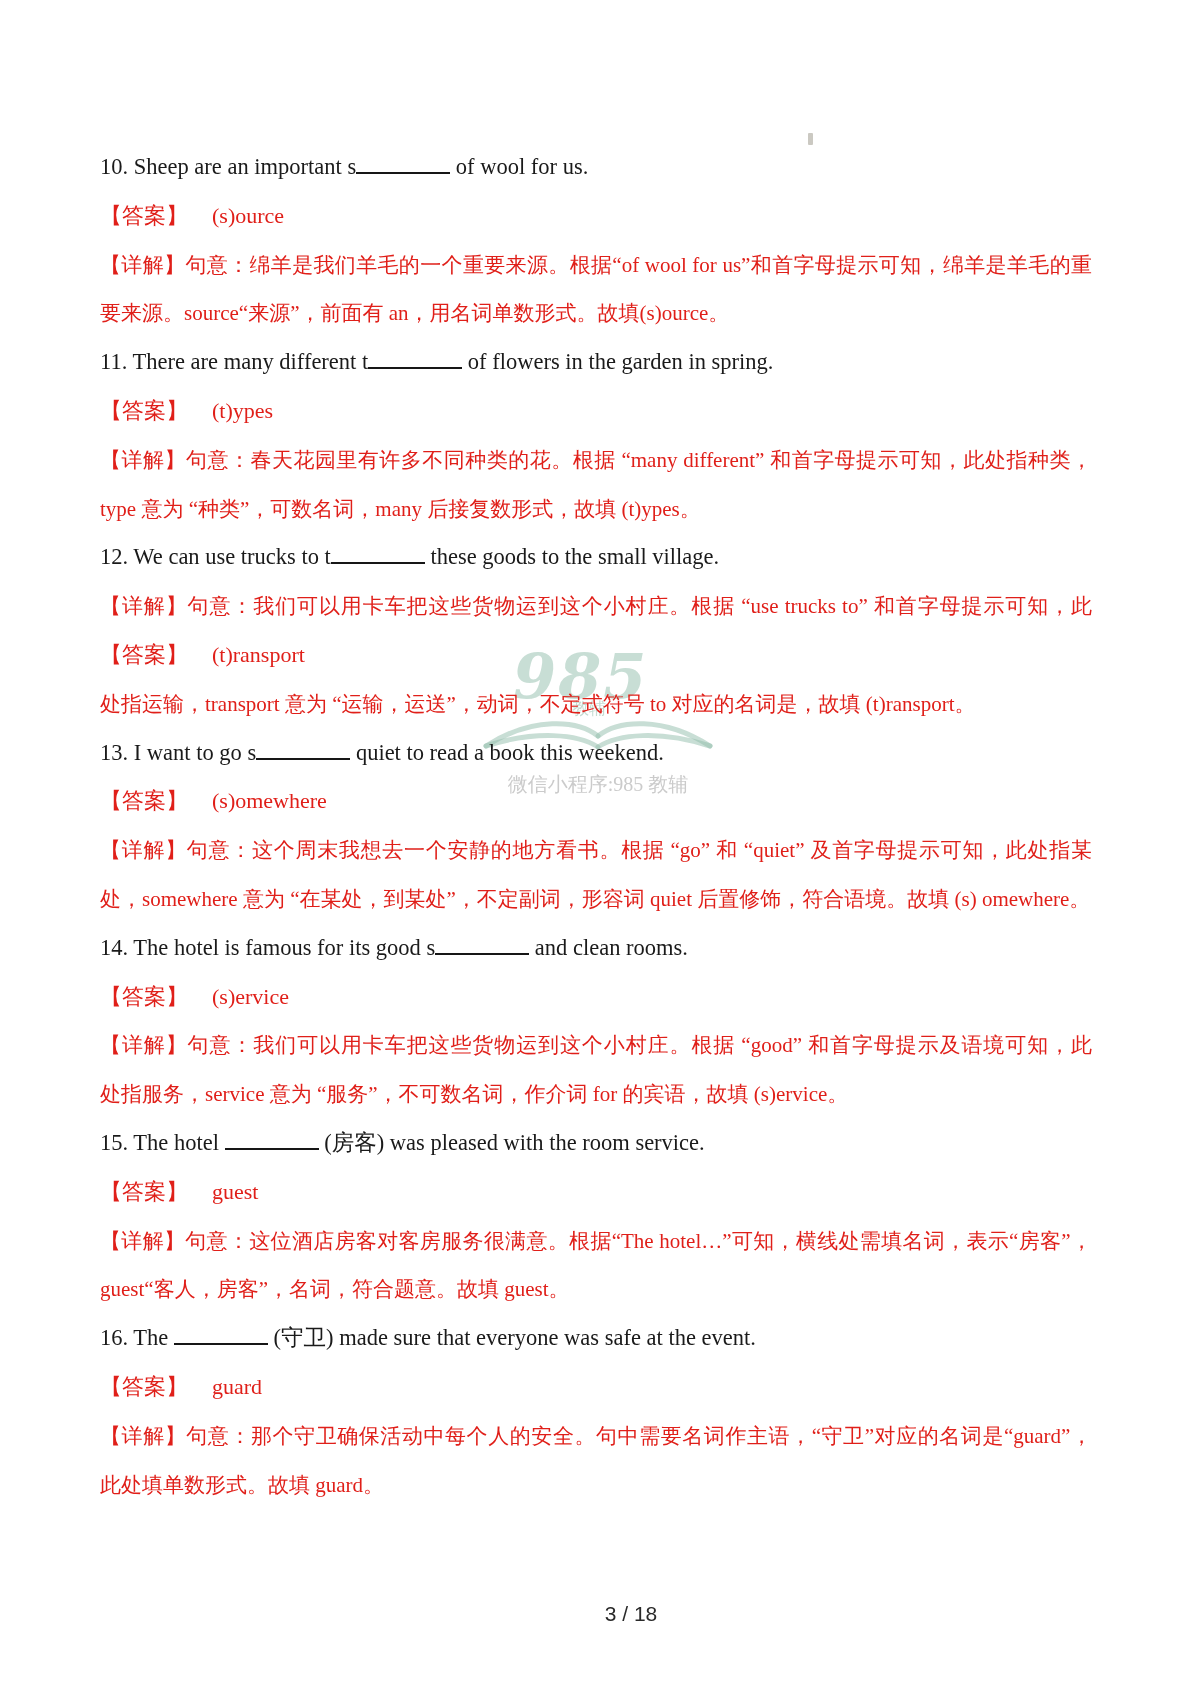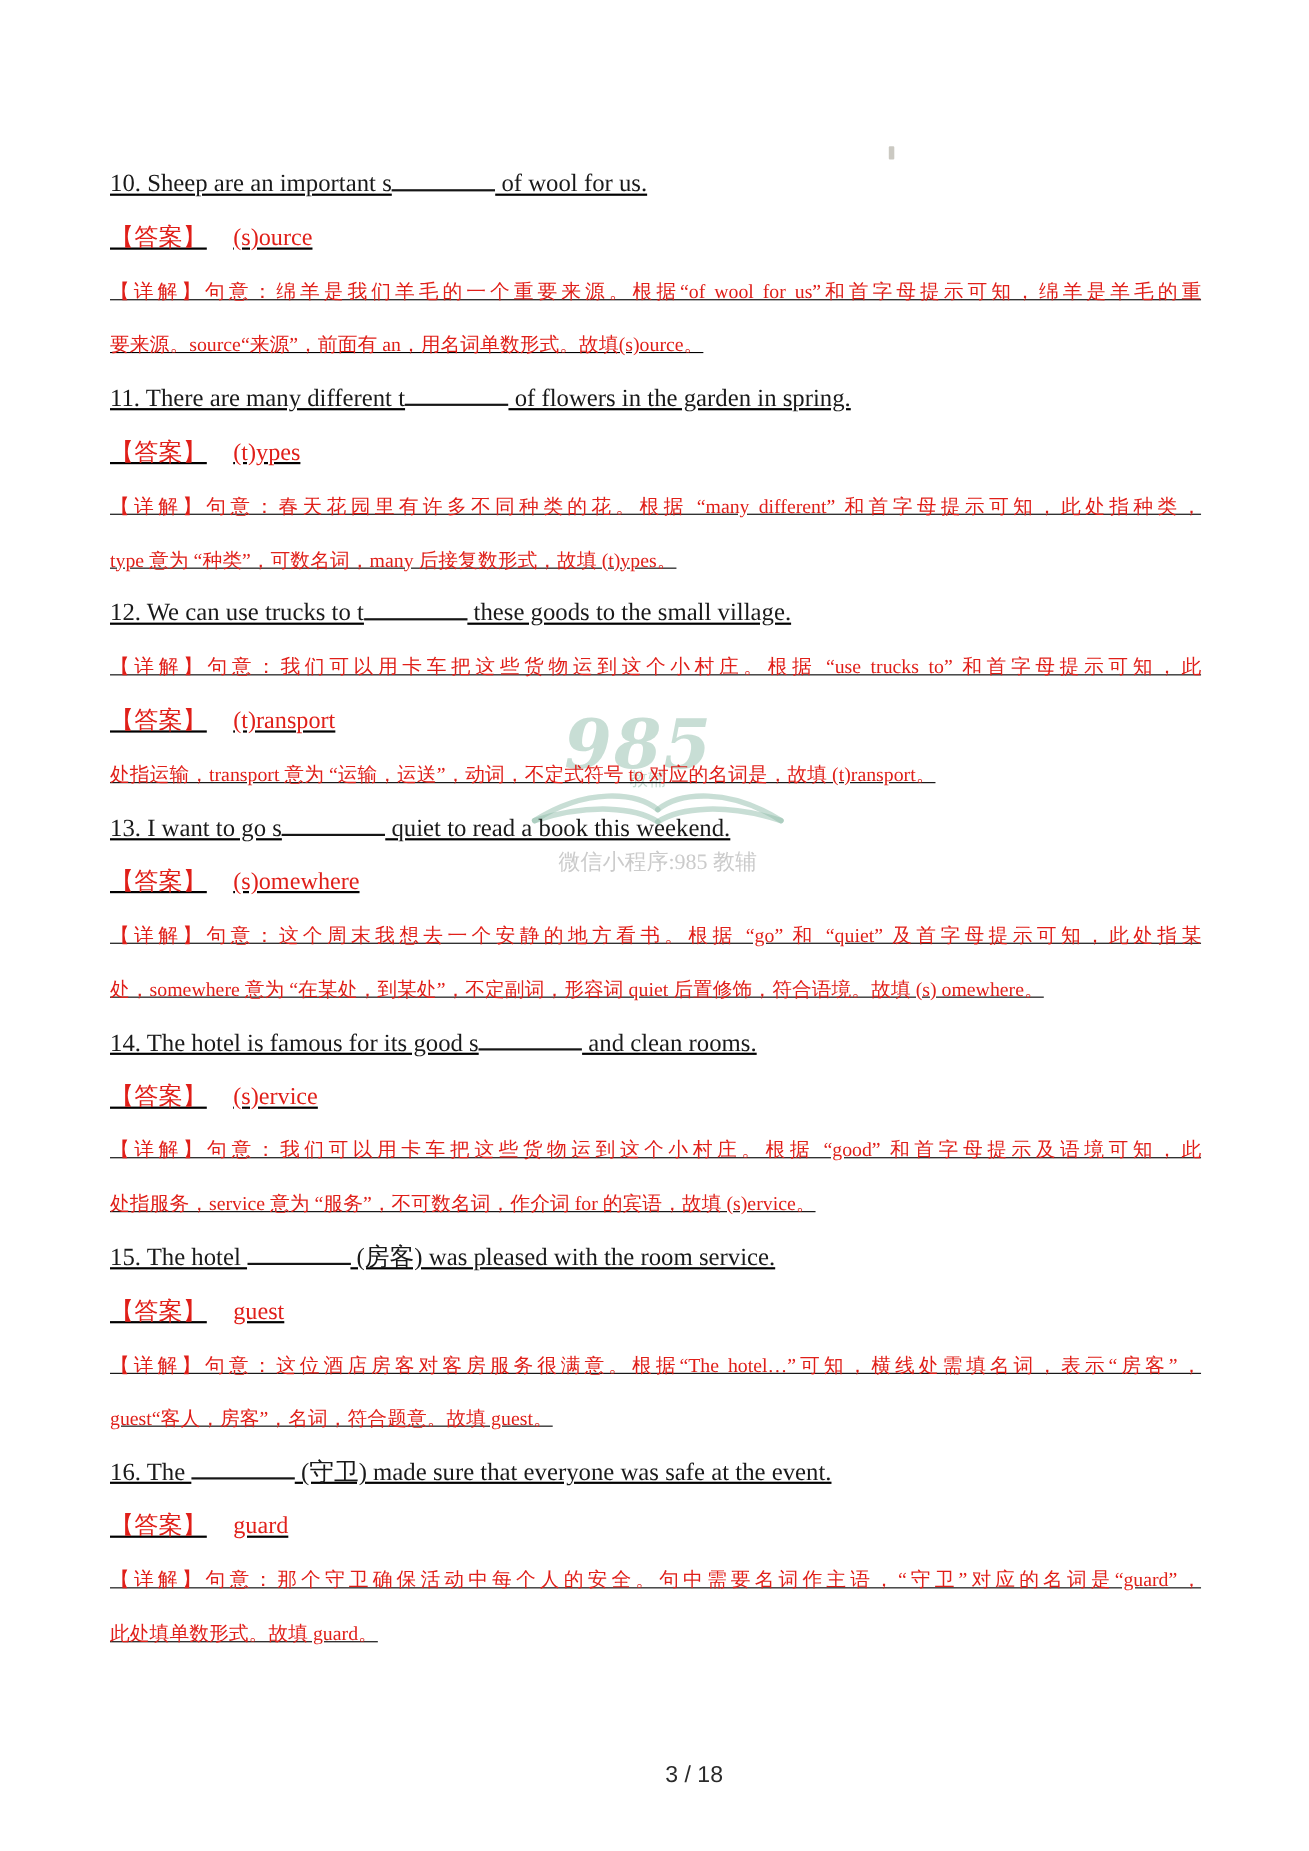--- a/index.html
+++ b/index.html
@@ -31,36 +31,36 @@
     font-size:20px;line-height:24px;white-space:nowrap;
     color:#cbcbcb;
   }
   
   .artifact{
     position:absolute;left:808px;top:133px;width:5px;height:12px;
     background:#b9b7ae;opacity:.75;border-radius:1px;z-index:2;
   }
   
   #content{
-    position:absolute;left:100px;top:143px;width:992px;z-index:3;text-decoration:underline;
+    position:absolute;left:100px;top:143px;width:992px;z-index:3;
   }
   .line{
     height:48.8px;line-height:48.8px;overflow:hidden;
   }
   .qline{
     font-size:22.5px;color:#1a1a1a;white-space:nowrap;
   }
   .blank{
     display:inline-block;width:94px;height:5px;
     border-bottom:2px solid #161616;
   }
   .aline{font-size:22px;color:#e01f19;white-space:nowrap;}
   .aline .atext{margin-left:24px;}
   .det{
-    font-size:18px;color:#e01f19;
+    font-size:21px;color:#e01f19;
   }
   .just{text-align:justify;text-align-last:justify;}
   .lastline{white-space:nowrap;}
   
   .pagenum{
     position:absolute;left:0;top:1602px;width:100%;
     text-align:center;font-family:"Liberation Sans","DejaVu Sans",sans-serif;
     font-size:21px;color:#2a2a2a;z-index:3;margin-left:36px;
   }
 </style>

